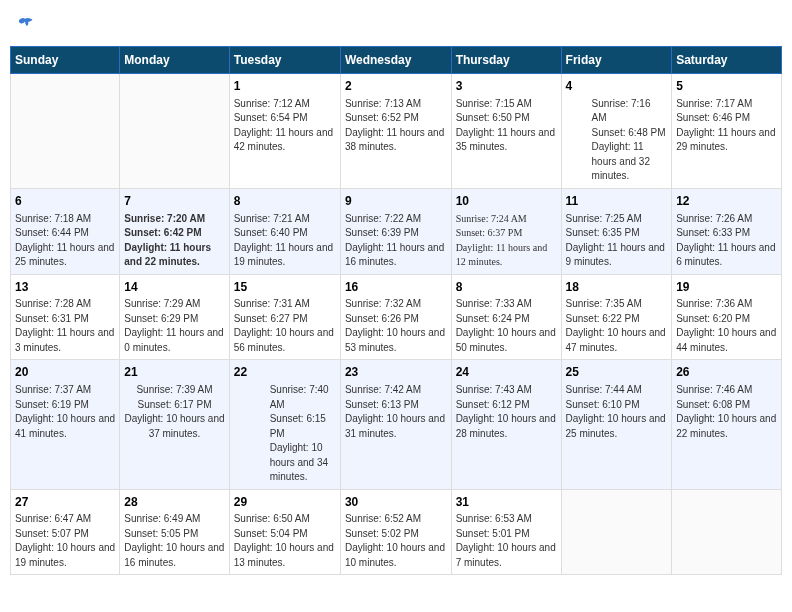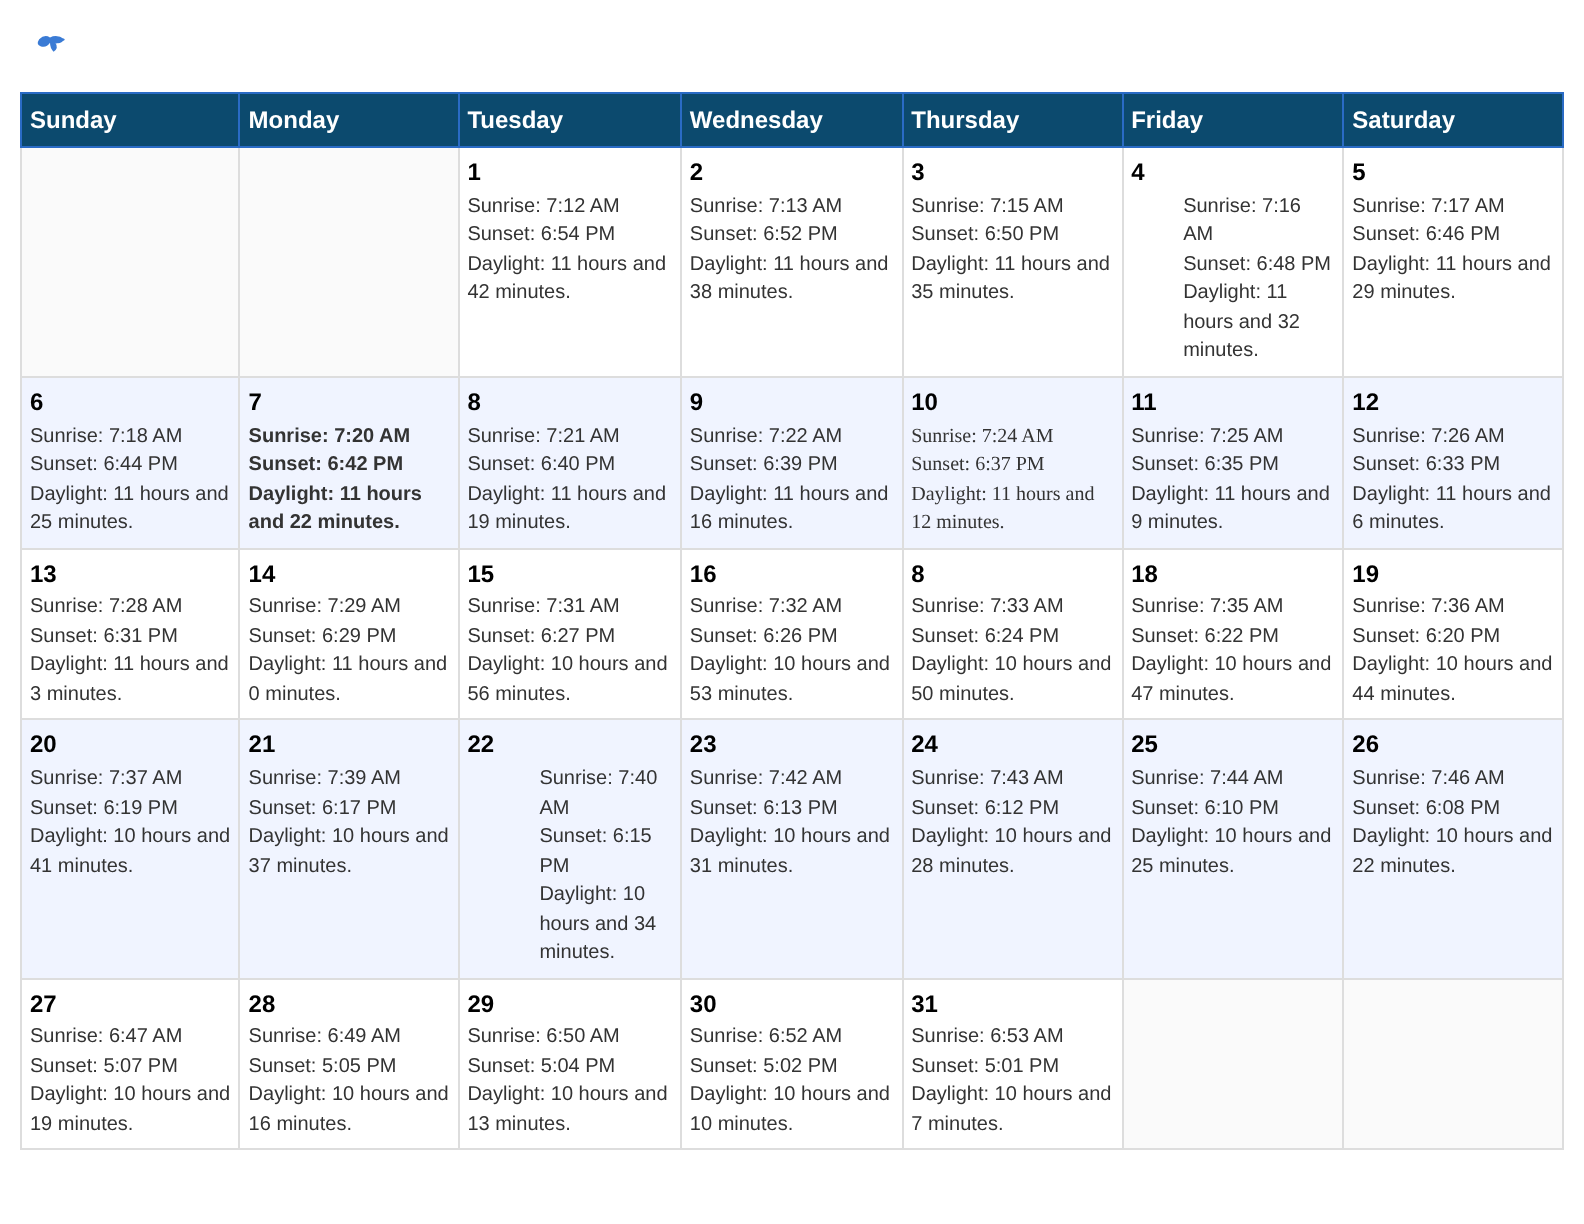--- a/index.html
+++ b/index.html
@@ -254,21 +254,21 @@
       </tr>
       <tr>
         <td>
           <span class="day-num">20</span>
           <div class="day-info" style="white-space: pre-line;">Sunrise: 7:37 AM
 Sunset: 6:19 PM
 Daylight: 10 hours and 41 minutes.</div>
         </td>
         <td>
           <span class="day-num">21</span>
-          <div class="day-info" style="white-space: pre-line;">Sunrise: 7:39 AM
+          <div class="day-info" style="white-space: pre-line; text-align: center;">Sunrise: 7:39 AM
 Sunset: 6:17 PM
 Daylight: 10 hours and 37 minutes.</div>
         </td>
         <td>
           <span class="day-num">22</span>
           <div class="day-info" style="white-space: pre-line; margin-left: 36px;">Sunrise: 7:40 AM
 Sunset: 6:15 PM
 Daylight: 10 hours and 34 minutes.</div>
         </td>
         <td>

